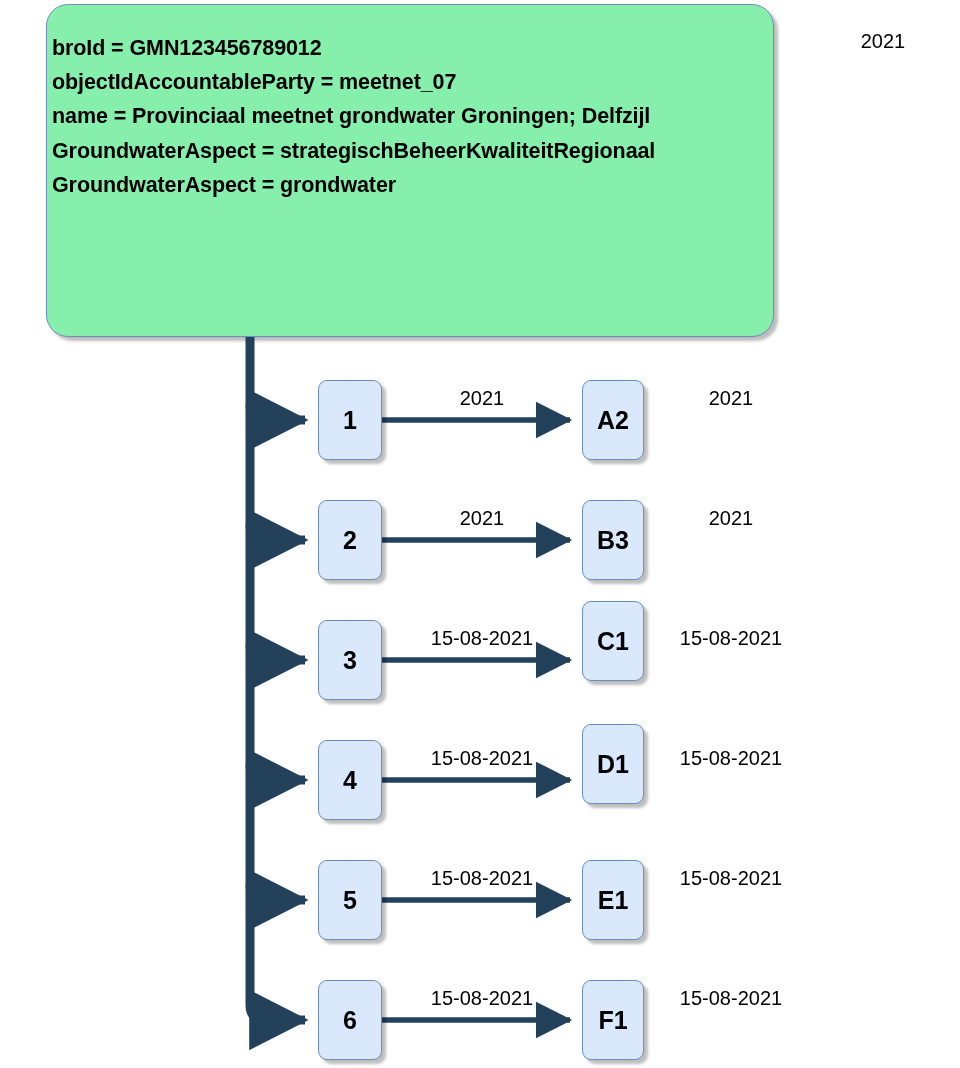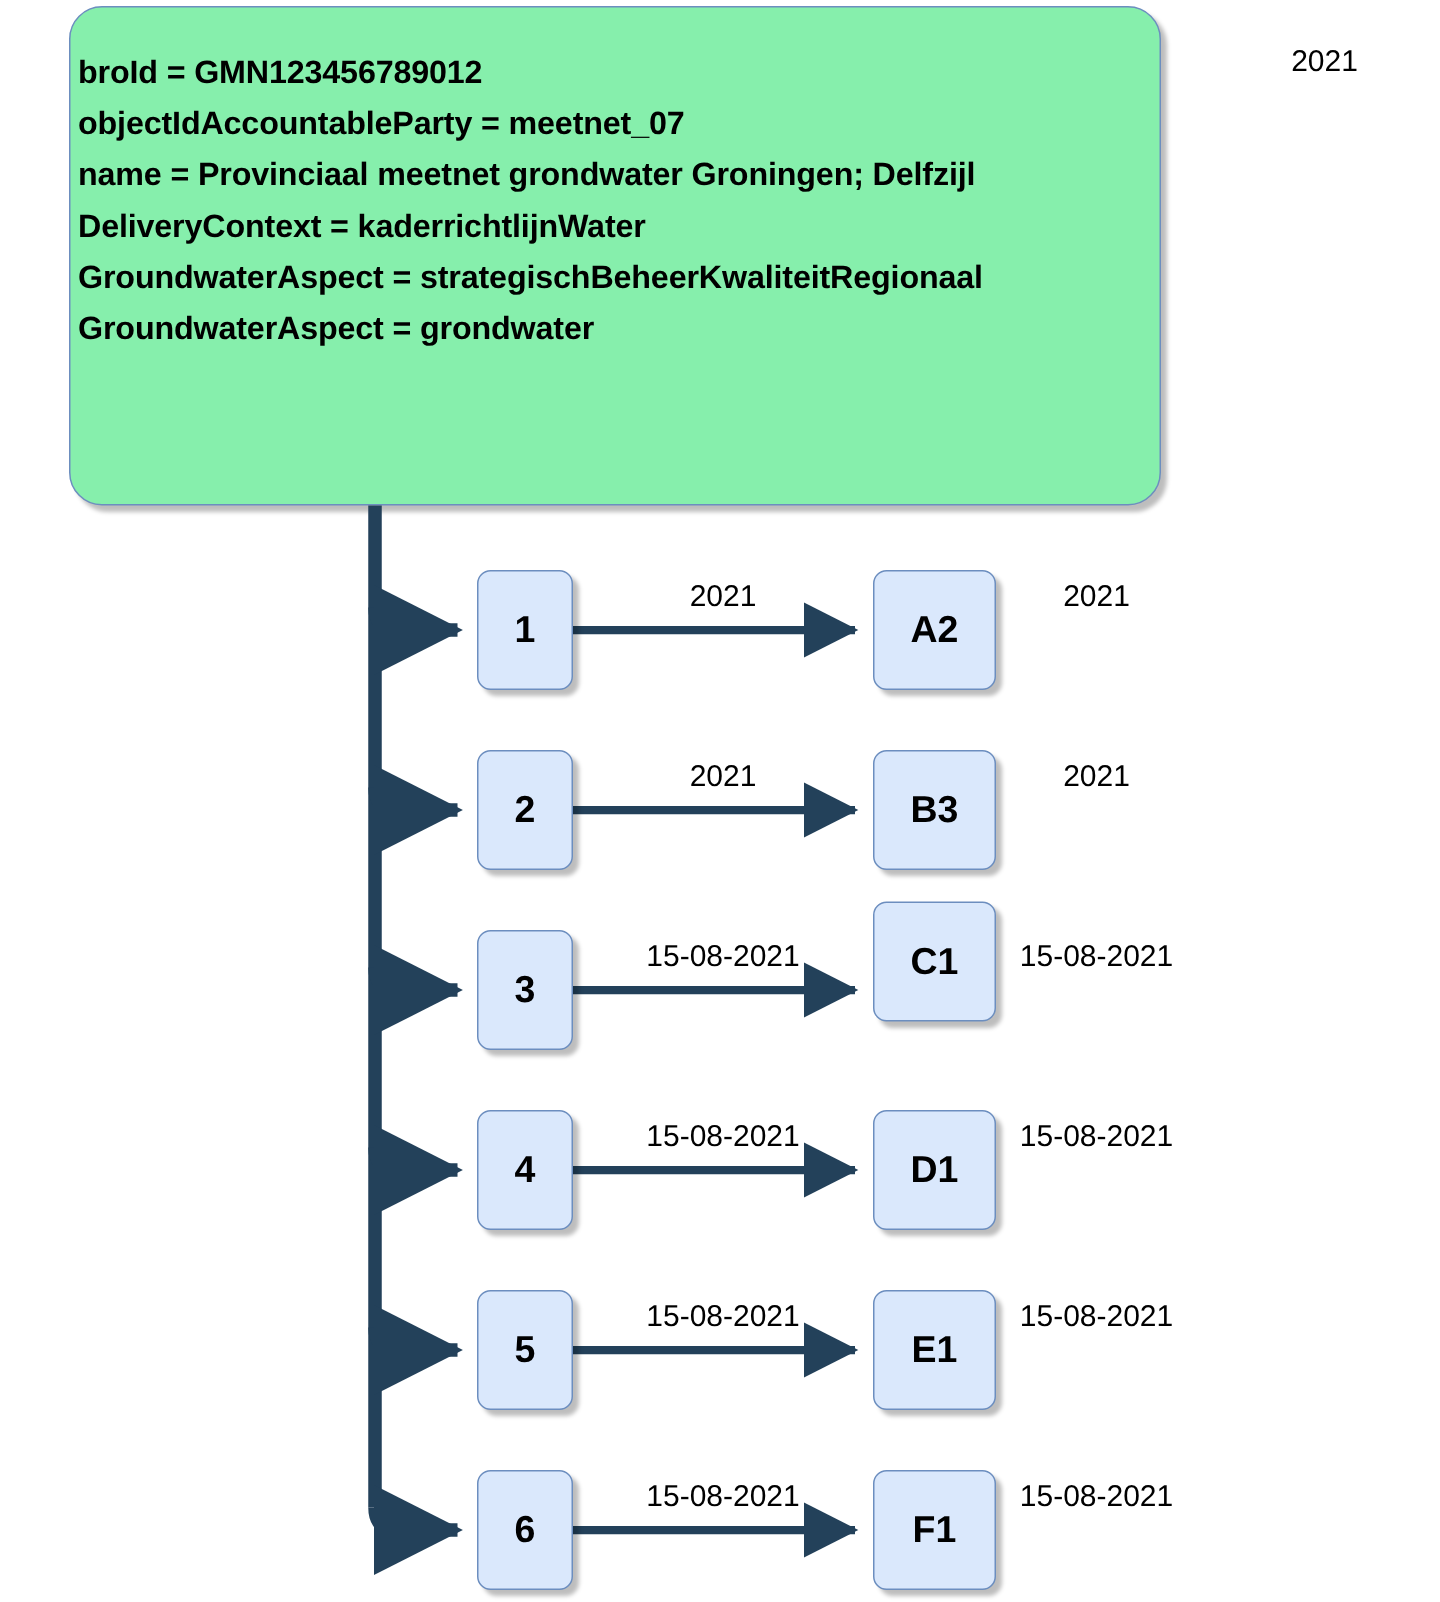--- a/index.html
+++ b/index.html
@@ -80,21 +80,21 @@
     border-radius: 9px;
     box-shadow: 4px 4px 3px rgba(0,0,0,0.26);
     display: flex;
     align-items: center;
     justify-content: center;
     font-size: 25px;
     font-weight: bold;
     color: #000000;
   }
   .node-left  { left: 318px; width: 64px; height: 80px; }
-  .node-right { left: 582px; width: 82px; height: 80px; }
+  .node-right { left: 582px; width: 62px; height: 80px; }
 
   
   .edge-label {
     position: absolute;
     font-size: 20px;
     color: #000000;
     text-align: center;
     white-space: nowrap;
   }
   .edge-label-mid {
@@ -109,21 +109,20 @@
 </head>
 <body>
 
 <div id="diagram-canvas">
 
   <div class="main-box">
     <div class="main-box-text">
       <span class="attr-line">broId = GMN123456789012</span>
       <span class="attr-line">objectIdAccountableParty = meetnet_07</span>
       <span class="attr-line">name = Provinciaal meetnet grondwater Groningen; Delfzijl</span>
-      <span class="attr-line">DeliveryContext = kaderrichtlijnWater</span>
       <span class="attr-line">GroundwaterAspect = strategischBeheerKwaliteitRegionaal</span>
       <span class="attr-line">GroundwaterAspect = grondwater</span>
     </div>
   </div>
 
   <div class="top-year">2021</div>
 
   <svg id="connectors" viewBox="0 0 960 1068" width="960" height="1068" xmlns="http://www.w3.org/2000/svg">
     <defs>
       <marker id="arrowhead" markerWidth="7" markerHeight="7" refX="6.2" refY="3.5" orient="auto" markerUnits="strokeWidth">
@@ -157,21 +156,21 @@
   <div class="node node-right" style="top:500px">B3</div>
   <div class="edge-label edge-label-mid" style="top:507px">2021</div>
   <div class="edge-label edge-label-tail" style="top:507px">2021</div>
 
   <div class="node node-left" style="top:620px">3</div>
   <div class="node node-right" style="top:601px">C1</div>
   <div class="edge-label edge-label-mid" style="top:627px">15-08-2021</div>
   <div class="edge-label edge-label-tail" style="top:627px">15-08-2021</div>
 
   <div class="node node-left" style="top:740px">4</div>
-  <div class="node node-right" style="top:740px">D1</div>
+  <div class="node node-right" style="top:724px">D1</div>
   <div class="edge-label edge-label-mid" style="top:747px">15-08-2021</div>
   <div class="edge-label edge-label-tail" style="top:747px">15-08-2021</div>
 
   <div class="node node-left" style="top:860px">5</div>
   <div class="node node-right" style="top:860px">E1</div>
   <div class="edge-label edge-label-mid" style="top:867px">15-08-2021</div>
   <div class="edge-label edge-label-tail" style="top:867px">15-08-2021</div>
 
   <div class="node node-left" style="top:980px">6</div>
   <div class="node node-right" style="top:980px">F1</div>

